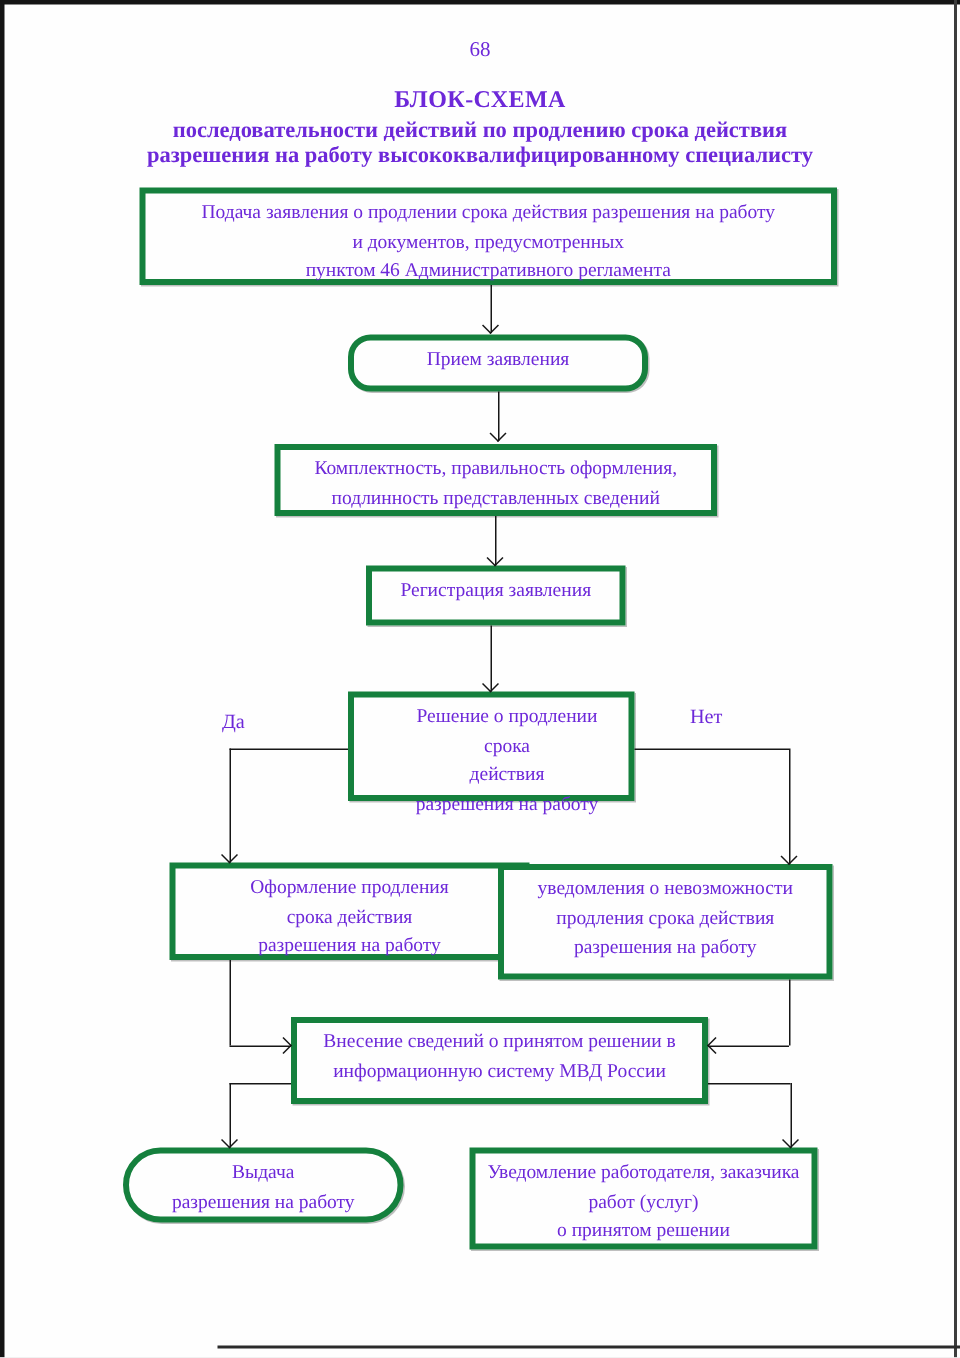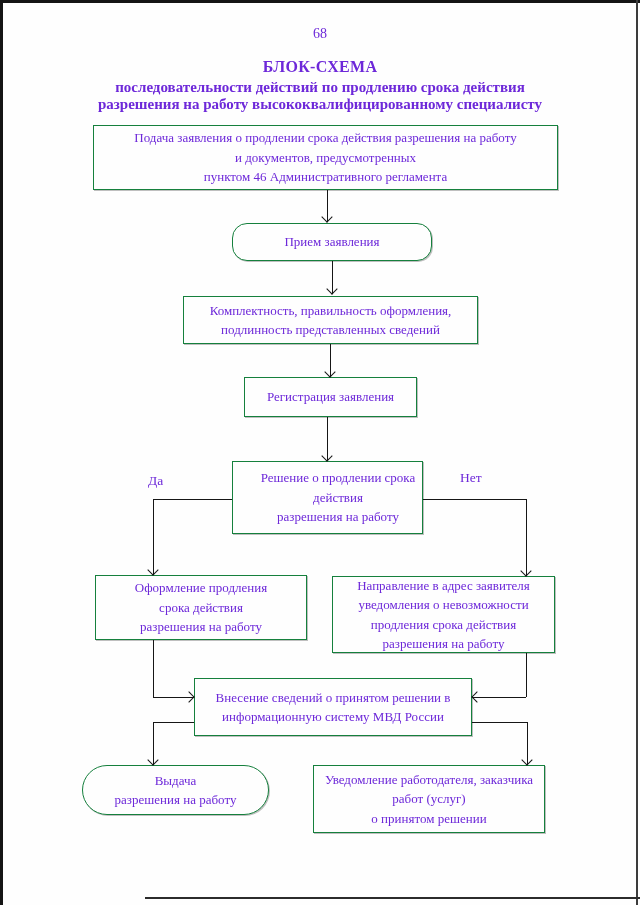--- a/index.html
+++ b/index.html
@@ -21,35 +21,35 @@
 
   .center-text { position:absolute; left:0; width:640px; text-align:center; }
   .page-number { top:26px; font-size:14px; }
   .doc-title   { top:58px; font-size:16px; font-weight:bold; letter-spacing:.3px; }
   .doc-sub1    { top:79px; font-size:15px; font-weight:bold; }
   .doc-sub2    { top:96px; font-size:15px; font-weight:bold; }
 
   .box {
     position:absolute;
     box-sizing:border-box;
-    border:1px solid #15803d;
+    border:4px solid #15803d;
     background:#fefefe;
     box-shadow:1px 1px 0 rgba(115,115,115,.45);
     display:flex; flex-direction:column;
-    justify-content:center; align-items:center;
+    justify-content:flex-start; align-items:center;
     text-align:center;
     font-size:13px; line-height:1.5;
     padding:2px 6px;
   }
   .b-submit  { left:93px;  top:125px; width:465px; height:65px; }
   .b-accept  { left:232px; top:223px; width:200px; height:38px;border-radius:15px; }
   .b-check   { left:183px; top:296px; width:295px; height:48px; }
   .b-register{ left:244px; top:377px; width:173px; height:40px; }
   .b-decision{ left:232px; top:461px; width:191px; height:73px;padding-left:27px; }
-  .b-extend  { left:95px;  top:575px; width:212px; height:65px; }
+  .b-extend  { left:113px;  top:575px; width:240px; height:65px; }
   .b-refusal { left:332px; top:576px; width:223px; height:77px; }
   .b-record  { left:194px; top:678px; width:278px; height:58px; }
   .b-issue   { left:82px;  top:765px; width:187px; height:50px;border-radius:25px; }
   .b-notify  { left:313px; top:765px; width:232px; height:68px; }
 
   .branch-label { position:absolute; font-size:13.5px; text-align:left; }
   .label-yes { left:148px; top:473px; width:36px; }
   .label-no  { left:460px; top:470px; width:44px; }
 
   .vline { position:absolute; width:1px;  background:#161616; }
@@ -108,21 +108,20 @@
   <div class="branch-label label-yes">Да</div>
   <div class="branch-label label-no">Нет</div>
 
   <div class="box b-extend">
     <div>Оформление продления</div>
     <div>срока действия</div>
     <div>разрешения на работу</div>
   </div>
 
   <div class="box b-refusal">
-    <div>Направление в адрес заявителя</div>
     <div>уведомления о невозможности</div>
     <div>продления срока действия</div>
     <div>разрешения на работу</div>
   </div>
 
   <div class="box b-record">
     <div>Внесение сведений о принятом решении в</div>
     <div>информационную систему МВД России</div>
   </div>
 

